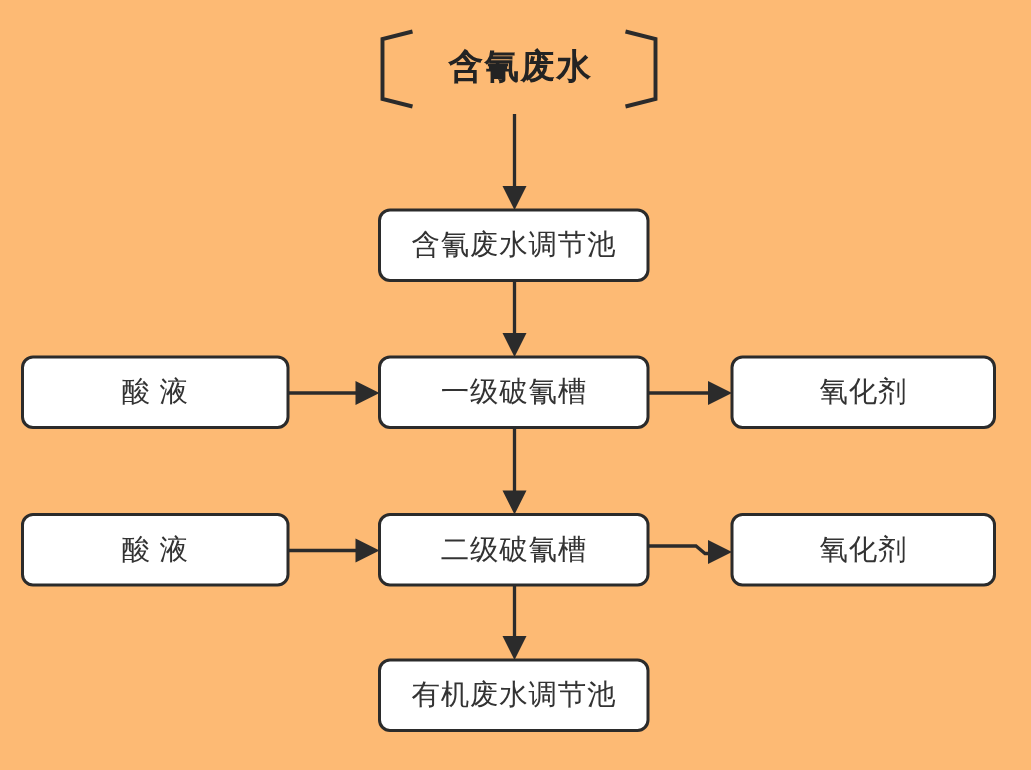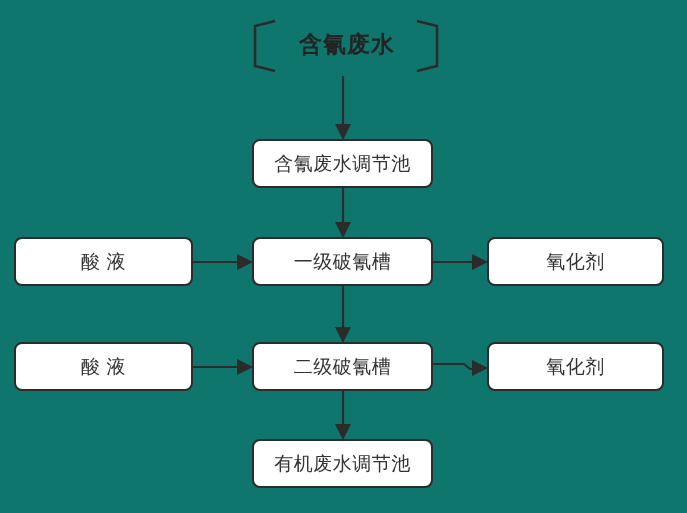--- a/index.html
+++ b/index.html
@@ -10,21 +10,21 @@
   body {
     width: 687px;
     height: 513px;
     font-family: "Liberation Sans", "DejaVu Sans", sans-serif;
     overflow: hidden;
   }
   #canvas {
     position: relative;
     width: 687px;
     height: 513px;
-    background: #0f766e;
+    background: #fdba74;
   }
   #flow-svg {
     position: absolute;
     left: 0;
     top: 0;
     width: 687px;
     height: 513px;
   }
   .node-box {
     fill: #ffffff;

